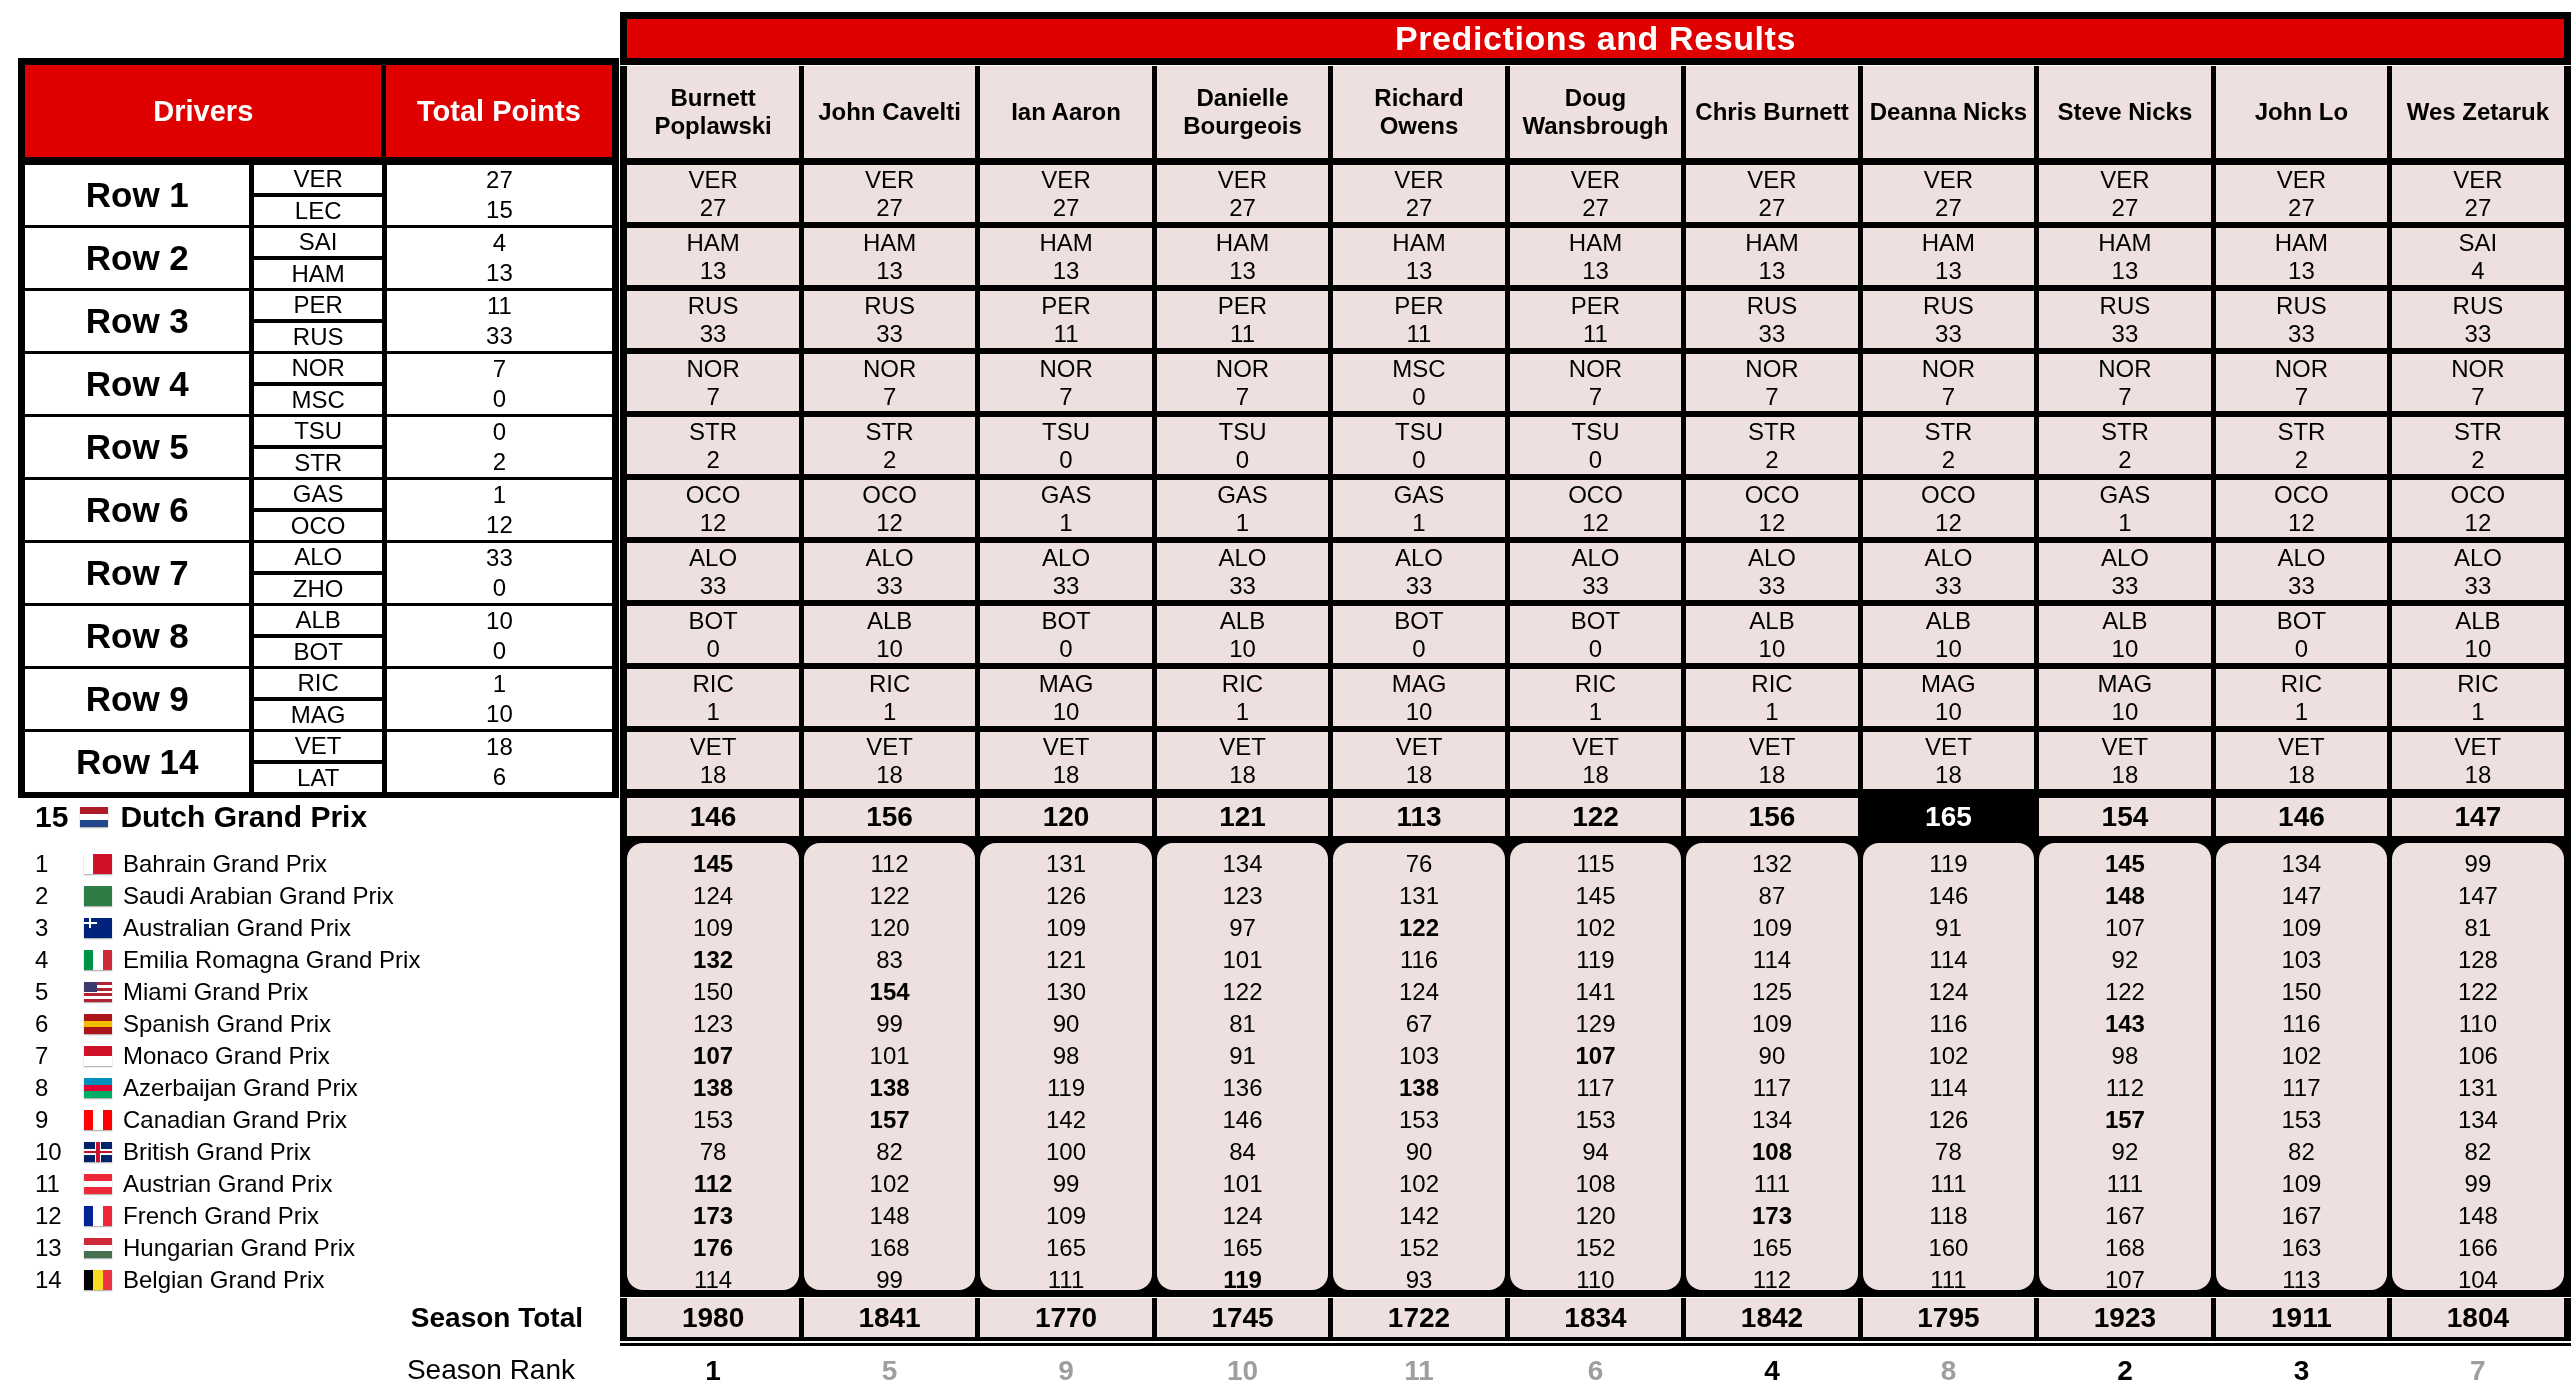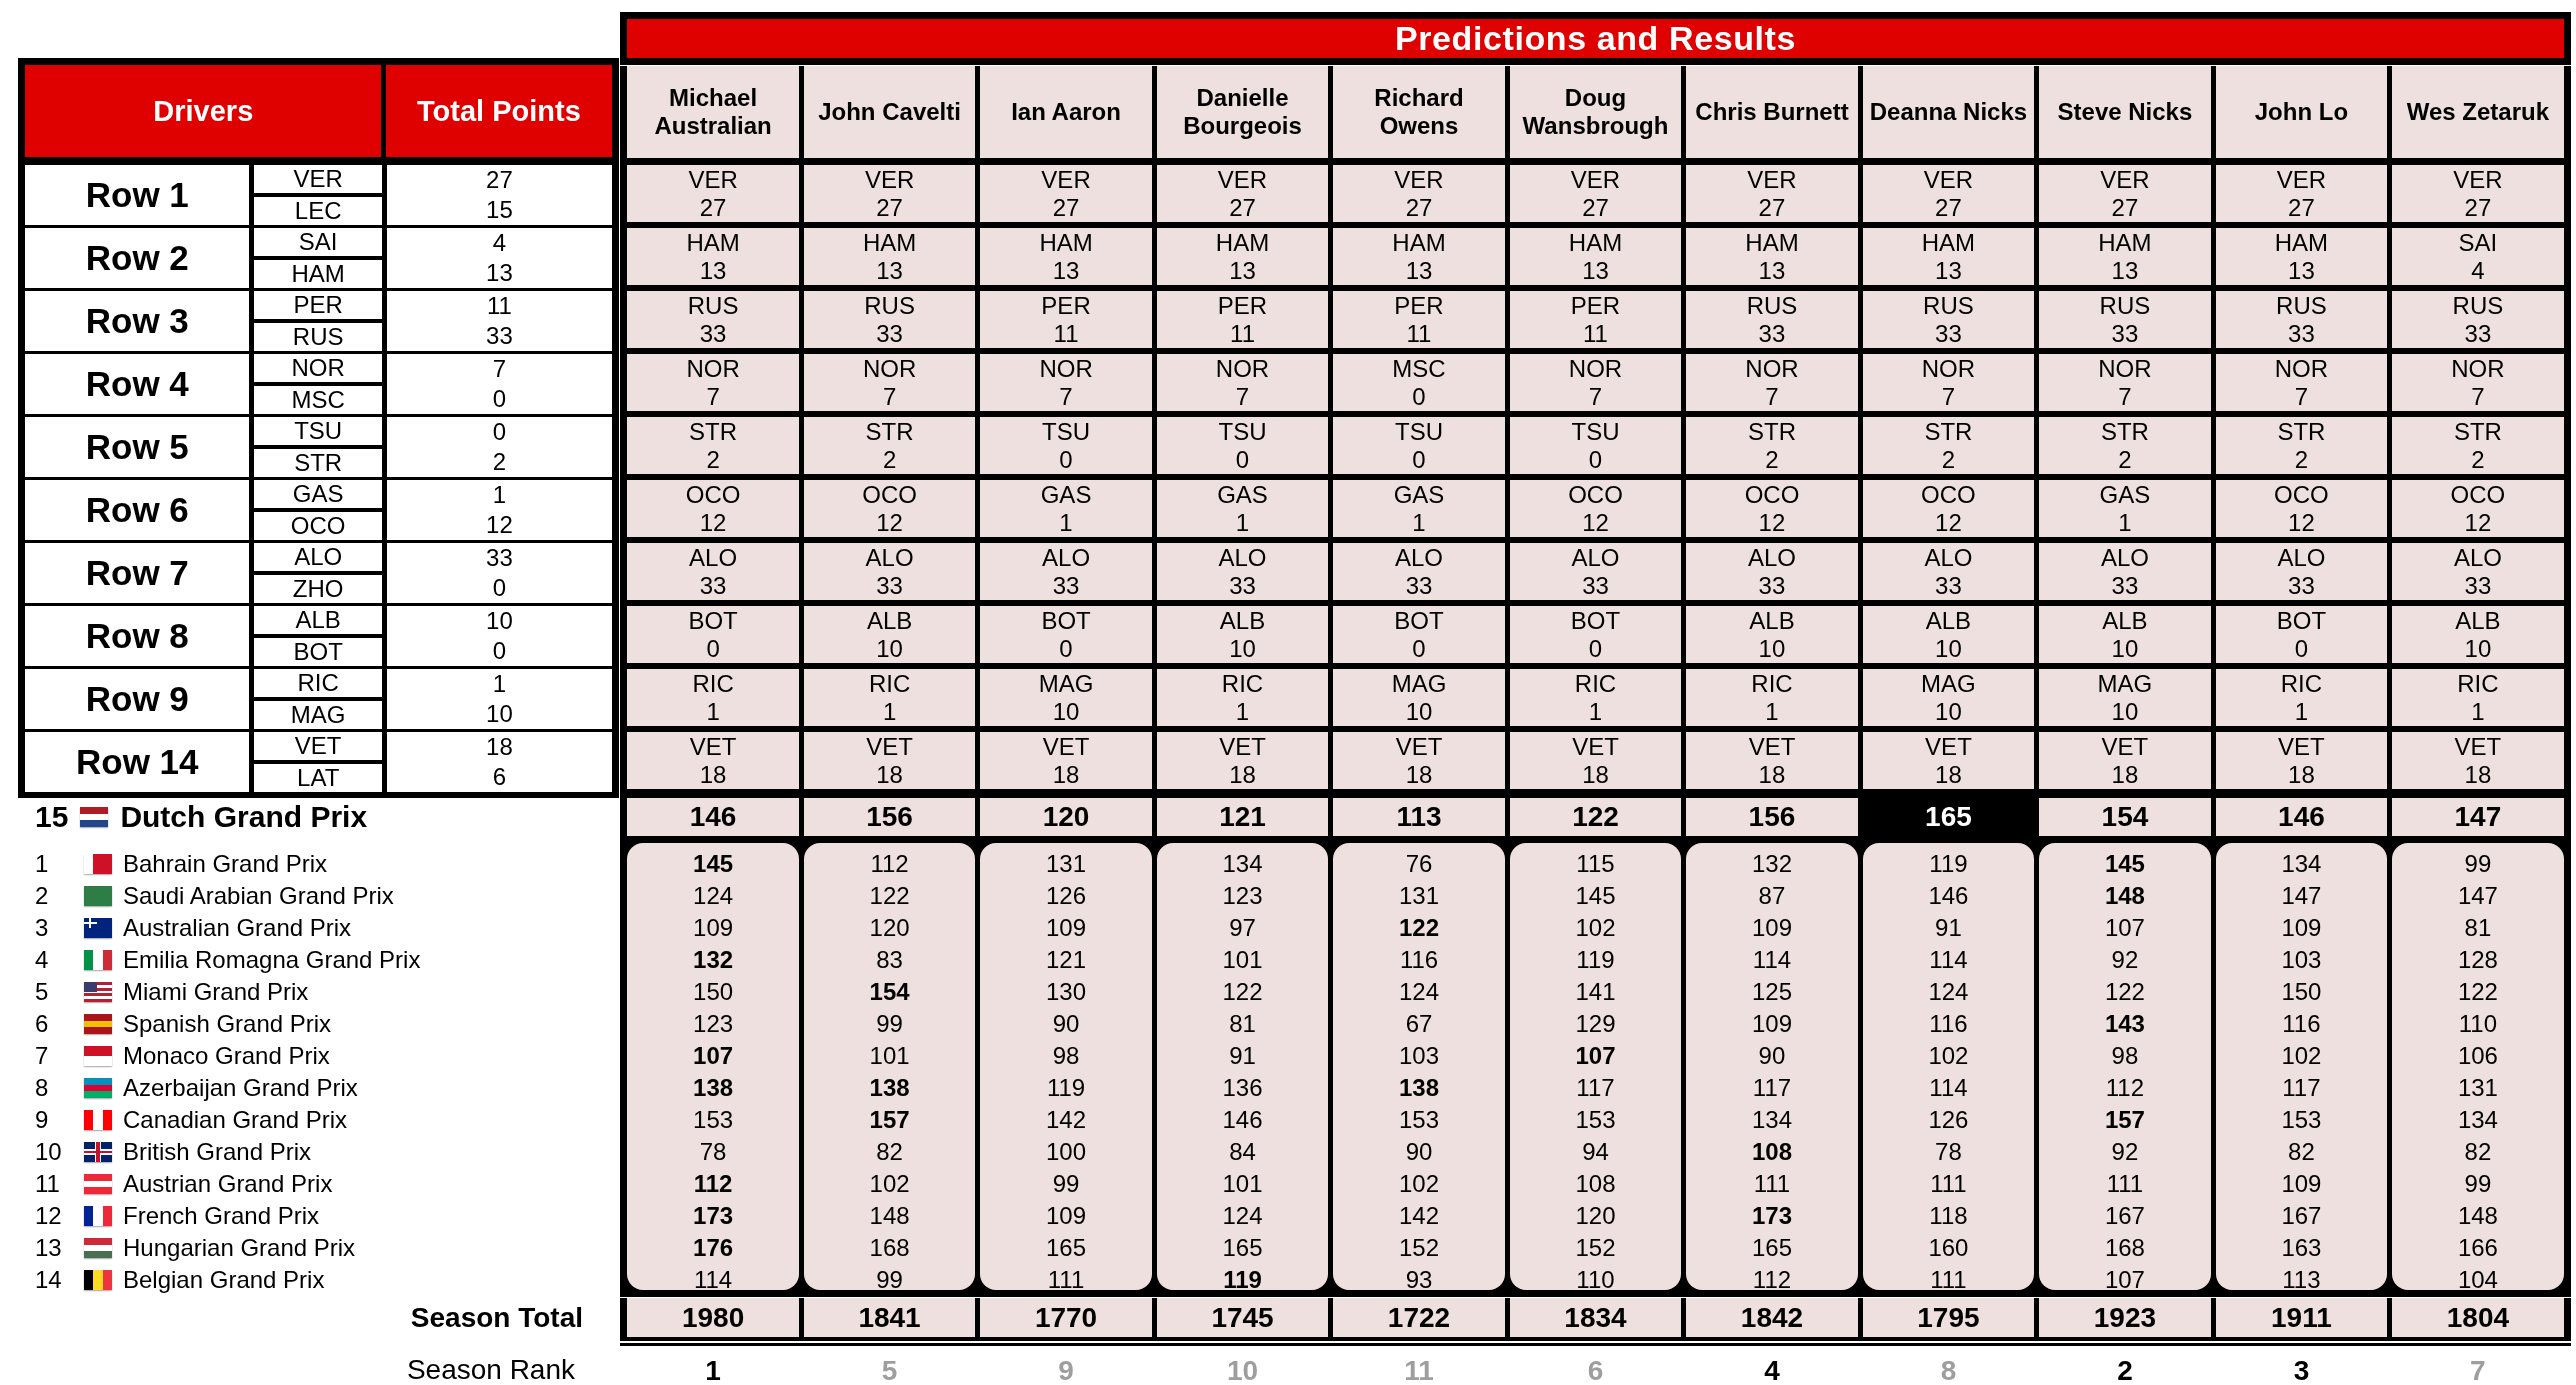--- a/index.html
+++ b/index.html
@@ -204,21 +204,21 @@
         </div>
         <div class="pts">
           <span>18</span>
           <span>6</span>
         </div>
       </div>
     </div>
 </div>
 
 <div id="names" class="abs pgrid">
-    <div class="cell">Michael Australian</div>
+    <div class="cell">Burnett Poplawski</div>
     <div class="cell">John Cavelti</div>
     <div class="cell">Ian Aaron</div>
     <div class="cell">Danielle Bourgeois</div>
     <div class="cell">Richard Owens</div>
     <div class="cell">Doug Wansbrough</div>
     <div class="cell">Chris Burnett</div>
     <div class="cell">Deanna Nicks</div>
     <div class="cell">Steve Nicks</div>
     <div class="cell">John Lo</div>
     <div class="cell">Wes Zetaruk</div>

